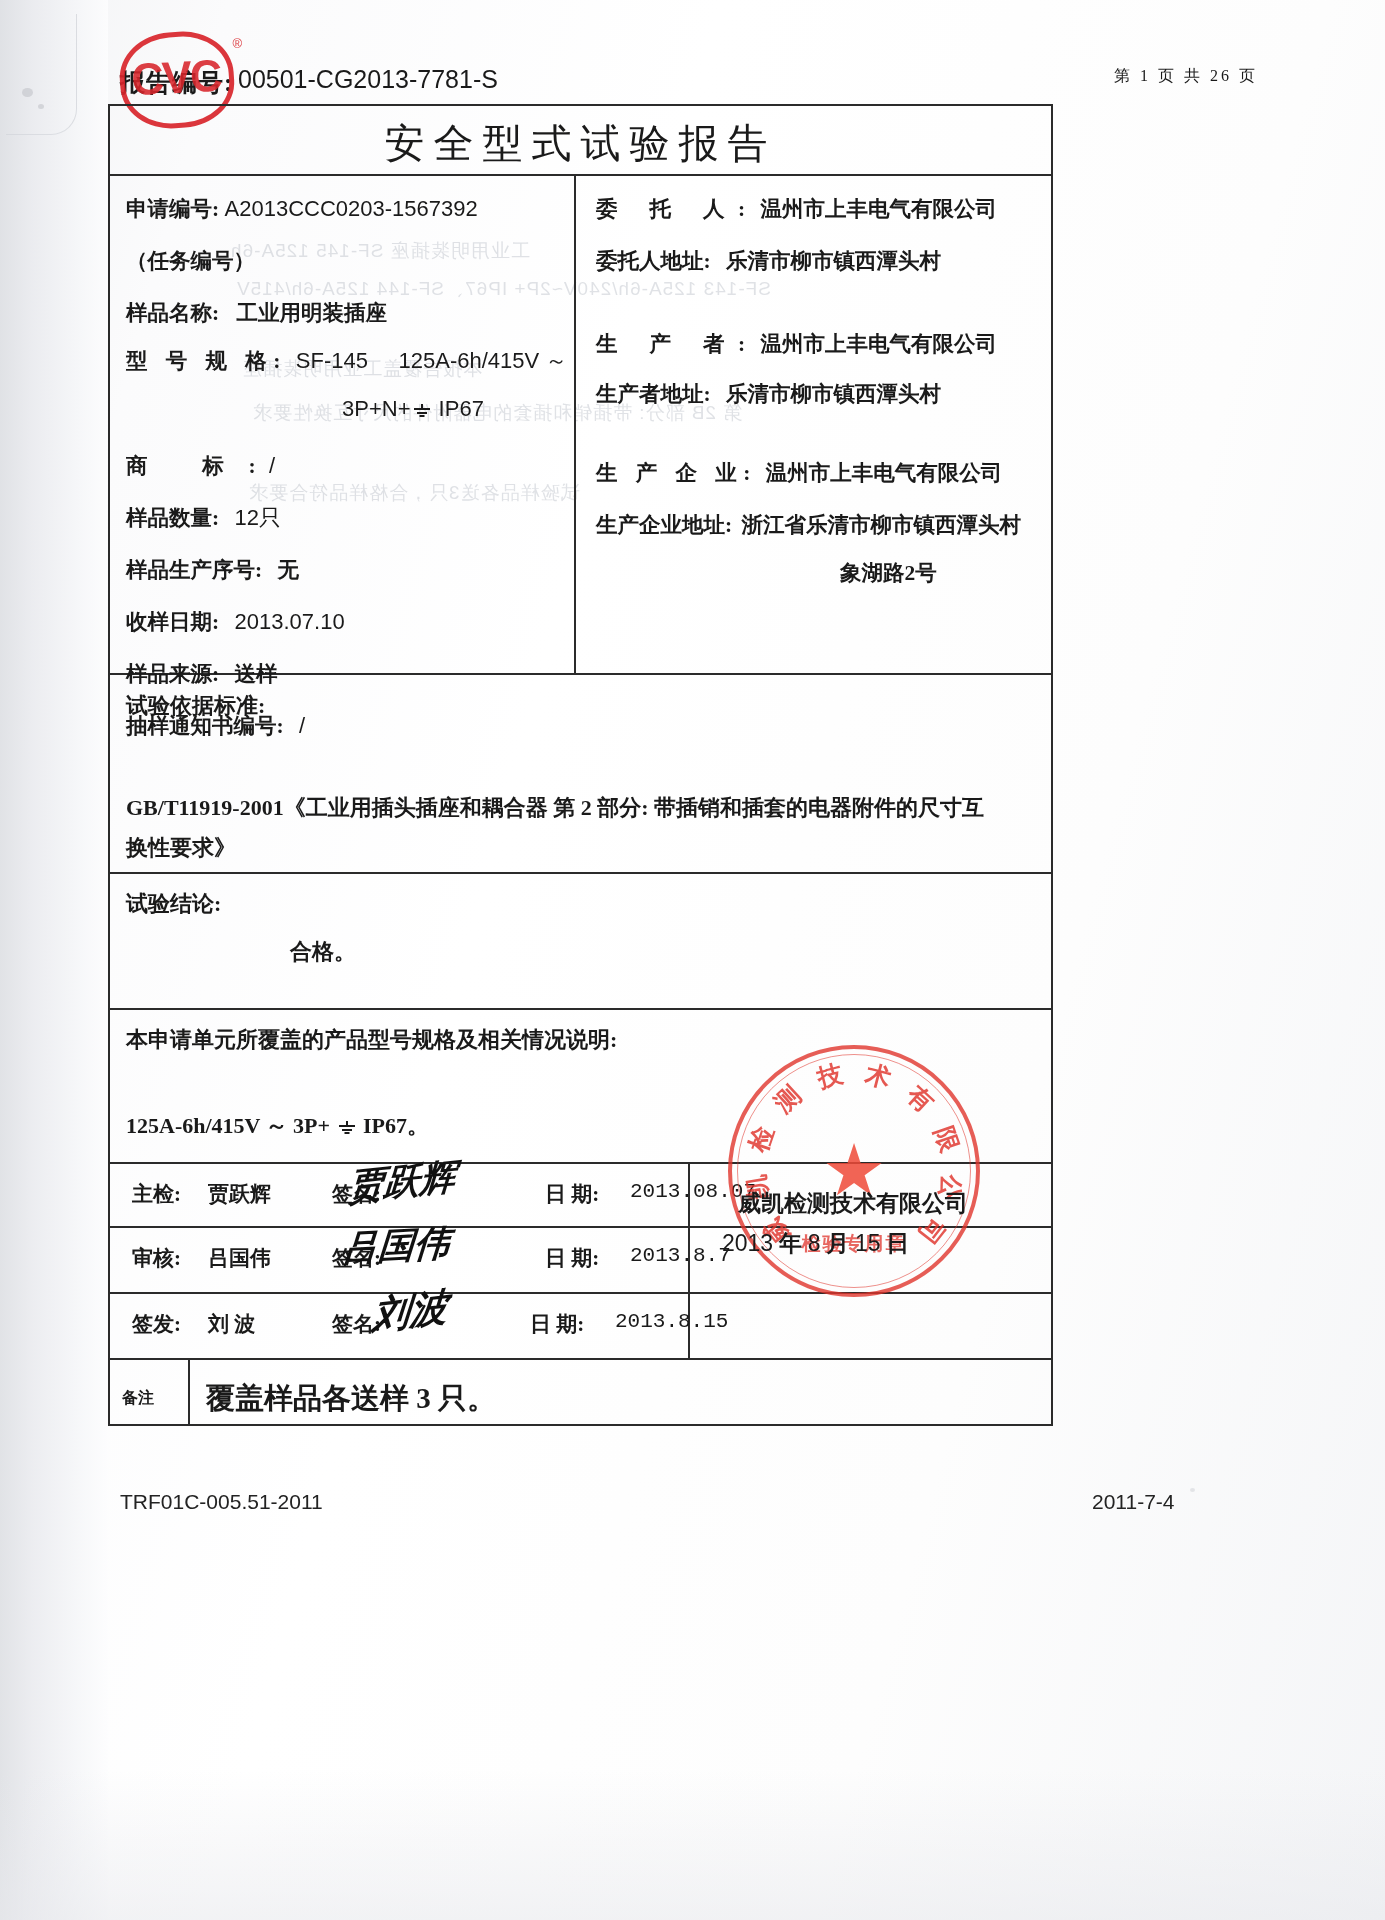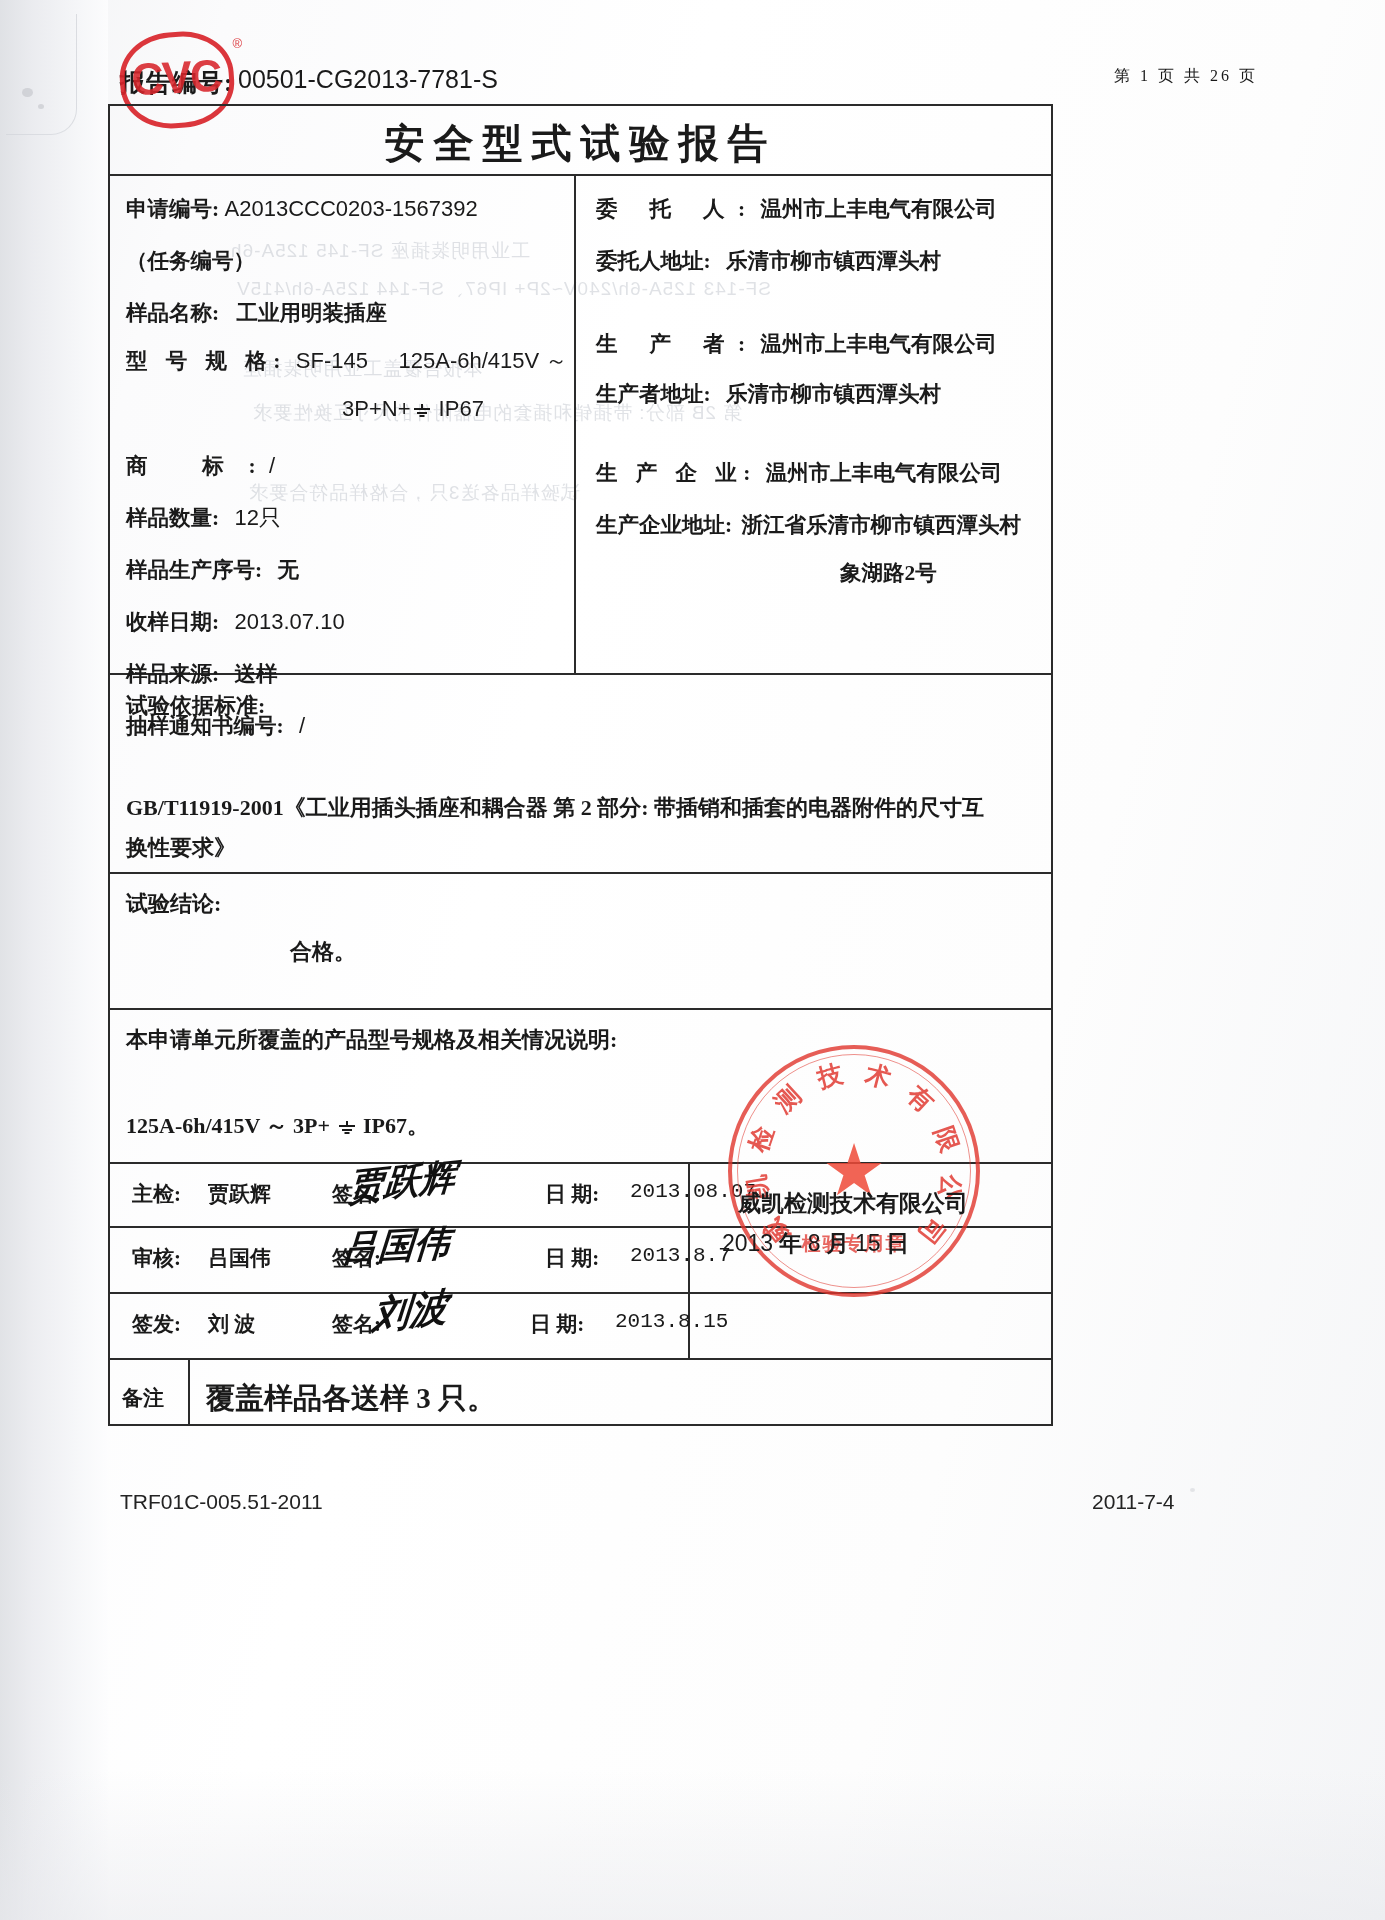--- a/index.html
+++ b/index.html
@@ -83,21 +83,21 @@
   .frame{
     position:absolute;left:108px;top:104px;width:945px;height:1322px;
     border:2px solid #2b2b2b;
     box-sizing:border-box;
   }
   .rowline{position:absolute;left:0;width:100%;border-top:2px solid #2b2b2b;}
   .vline{position:absolute;border-left:2px solid #2b2b2b;}
 
   .title{
     position:absolute;left:0;top:10px;width:100%;text-align:center;
-    font-size:40px;font-weight:bold;letter-spacing:9px;
+    font-size:40px;font-weight:normal;letter-spacing:9px;
     font-family:"Liberation Serif","DejaVu Serif",serif;
   }
 
   .info-line{position:absolute;white-space:nowrap;font-size:21.5px;}
   .info-line .k{
     display:inline-block;font-weight:bold;
     font-family:"Liberation Serif","DejaVu Serif",serif;
   }
   .info-line .v{
     font-family:"Liberation Sans","DejaVu Sans",sans-serif;font-size:22px;
@@ -350,21 +350,21 @@
       <span class="k">签发:</span>
       <span class="nm">刘  波</span>
       <span class="sg">签名:</span>
       <span class="dk" style="left:420px;">日 期:</span>
       <span class="dv" style="left:505px;">2013.8.15</span>
     </div>
 
     <div class="rowline" style="top:1252px;"></div>
 
     <div class="vline" style="left:78px;top:1252px;height:68px;"></div>
-    <div class="para" style="left:12px;top:1272px;font-size:21px;">备注</div>
+    <div class="para" style="left:12px;top:1272px;font-size:16px;">备注</div>
     <div class="para" style="left:96px;top:1272px;font-size:29px;">覆盖样品各送样 3 只。</div>
   </div>
 
   <div class="hand" style="left:348px;top:1158px;font-size:36px;transform:rotate(-6deg) skewX(-10deg);">贾跃辉</div>
   <div class="hand" style="left:342px;top:1222px;font-size:36px;transform:rotate(-3deg) skewX(-7deg);">吕国伟</div>
   <div class="hand" style="left:372px;top:1286px;font-size:38px;transform:rotate(-7deg) skewX(-12deg);">刘波</div>
 
   <div class="seal">
     <div class="o"></div>
     <div class="o2"></div>

